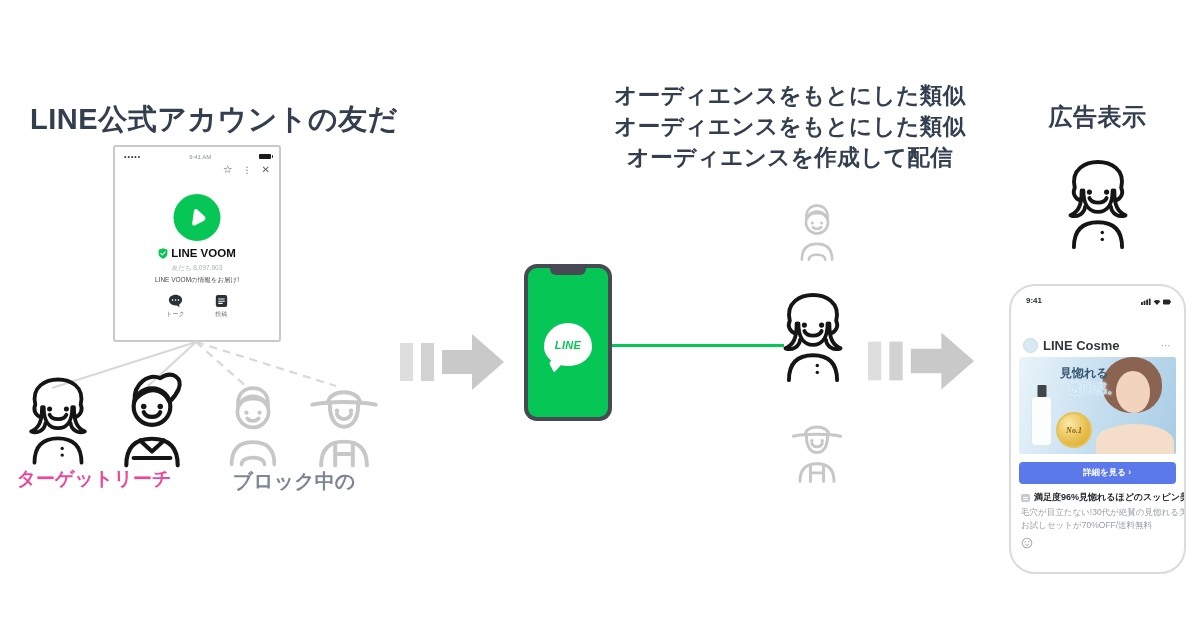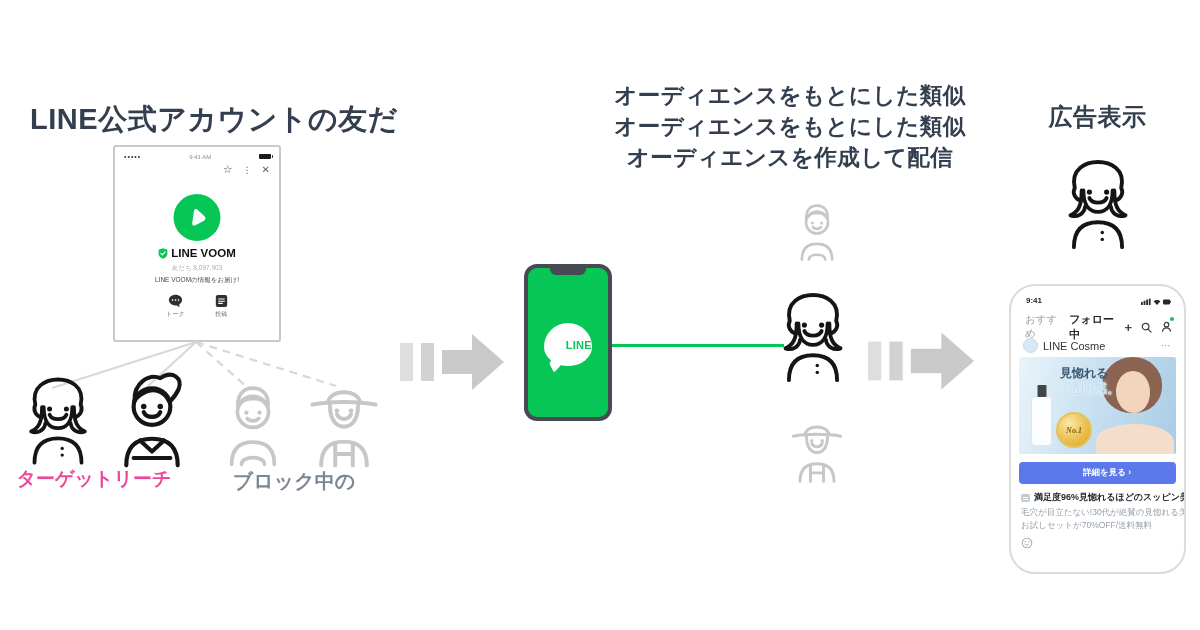--- a/index.html
+++ b/index.html
@@ -56,21 +56,21 @@
 
   
   .phone-c { left:524px; top:264px; width:88px; height:157px; background:#474A52;
              border-radius:13px; padding:4px; }
   .phone-c-screen { width:100%; height:100%; background:#06C755; border-radius:9px; position:relative; }
   .phone-c-notch { position:absolute; top:0; left:50%; transform:translateX(-50%);
                    width:36px; height:7px; background:#474A52; border-radius:0 0 6px 6px; }
   .line-bubble { position:absolute; top:55px; left:50%; transform:translateX(-50%);
                  width:48px; height:43px; background:#fff;
                  border-radius:50% 50% 48% 48% / 55% 55% 45% 45%;
-                 display:flex; align-items:center; justify-content:flex-end; }
+                 display:flex; align-items:center; justify-content:center;font-style:italic; }
   .line-bubble::after { content:""; position:absolute; left:6px; bottom:-3px; width:11px; height:11px;
                         background:#fff; transform:rotate(62deg) skew(20deg); border-radius:2px; }
   .line-bubble span { font-size:11px; font-weight:bold; color:#06C755; letter-spacing:0.3px; }
 
   
   .phone-r { left:1009px; top:284px; width:177px; height:290px; background:#fff;
              border:2.5px solid #dbdbdb; border-radius:26px; overflow:hidden; }
   .pr-status { position:absolute; top:10px; left:15px; right:13px; display:flex;
                justify-content:space-between; align-items:center; }
   .pr-time { font-size:8px; font-weight:bold; color:#24292e; }
@@ -80,21 +80,21 @@
   .pr-tab-fol { font-size:11px; font-weight:bold; color:#1f2328; }
   .pr-tab-icons { margin-left:auto; display:flex; gap:9px; align-items:center; color:#3c4248; }
   .pr-plus { font-size:13px; line-height:1; font-weight:bold; }
   .pr-person-wrap { position:relative; }
   .pr-green-dot { position:absolute; top:-1px; right:-2px; width:4px; height:4px;
                   border-radius:50%; background:#06C755; }
   .pr-post { position:absolute; top:52px; left:12px; right:12px; display:flex;
              align-items:center; gap:5px; }
   .pr-avatar { width:15px; height:15px; border-radius:50%; background:#d8e9f2;
                border:1px solid #c3dcea; }
-  .pr-account { font-size:11px; font-weight:normal; color:#30363c; }
+  .pr-account { font-size:13px; font-weight:bold; color:#30363c; }
   .pr-more { margin-left:auto; font-size:10px; color:#9aa1a8; letter-spacing:1px; }
   .pr-adimg { position:absolute; top:71px; left:8px; right:8px; height:97px; border-radius:2px;
               overflow:hidden;
               background:linear-gradient(105deg,#eaf4fa 0%,#c9e1f1 45%,#a9cce4 100%); }
   .ad-photo-hair { position:absolute; right:14px; top:0; width:60px; height:56px; background:#8a6450;
                    border-radius:58% 55% 52% 55%; }
   .ad-photo-face { position:absolute; right:26px; top:14px; width:34px; height:42px; background:#f2d3bd;
                    border-radius:50% 50% 48% 52%; }
   .ad-photo-shoulder { position:absolute; right:2px; bottom:-6px; width:78px; height:36px;
                        background:#f4ddc9; border-radius:50% 50% 0 0; }
@@ -320,38 +320,20 @@
           <rect x="0" y="5" width="1.8" height="3" rx="0.5"></rect>
             <rect x="2.6" y="3.8" width="1.8" height="4.2" rx="0.5"></rect>
           <rect x="5.2" y="2.6" width="1.8" height="5.4" rx="0.5"></rect>
             <rect x="7.8" y="1.4" width="1.8" height="6.6" rx="0.5"></rect>
           <path d="M16 8 L12.6 4.2 C14.6 2.6 17.4 2.6 19.4 4.2 Z"></path>
           <rect x="22" y="2.4" width="7" height="5" rx="1.2"></rect>
             <rect x="29.3" y="3.8" width="0.9" height="2.2" rx="0.4"></rect>
         </g>
       </svg>
     </div>
-    <div class="pr-tabs">
-      <span class="pr-tab-rec">おすすめ</span>
-      <span class="pr-tab-fol">フォロー中</span>
-      <span class="pr-tab-icons">
-        <span class="pr-plus">+</span>
-        <svg width="11" height="11" viewBox="0 0 12 12">
-          <circle cx="5" cy="5" r="3.6" fill="none" stroke="#3c4248" stroke-width="1.4"></circle>
-          <path d="M8 8 L11 11" stroke="#3c4248" stroke-width="1.4" stroke-linecap="round"></path>
-        </svg>
-        <span class="pr-person-wrap">
-          <svg width="11" height="11" viewBox="0 0 12 12">
-            <circle cx="6" cy="4" r="2.4" fill="none" stroke="#3c4248" stroke-width="1.4"></circle>
-            <path d="M1.6 11 C2.2 8.4 4 7.4 6 7.4 C8 7.4 9.8 8.4 10.4 11" fill="none" stroke="#3c4248" stroke-width="1.4" stroke-linecap="round"></path>
-          </svg>
-          <span class="pr-green-dot"></span>
-        </span>
-      </span>
-    </div>
     <div class="pr-post">
       <span class="pr-avatar"></span>
       <span class="pr-account">LINE Cosme</span>
       <span class="pr-more">⋯</span>
     </div>
     <div class="pr-adimg">
       <span class="ad-photo-hair"></span>
       <span class="ad-photo-face"></span>
       <span class="ad-photo-towel"></span>
       <span class="ad-photo-shoulder"></span>

